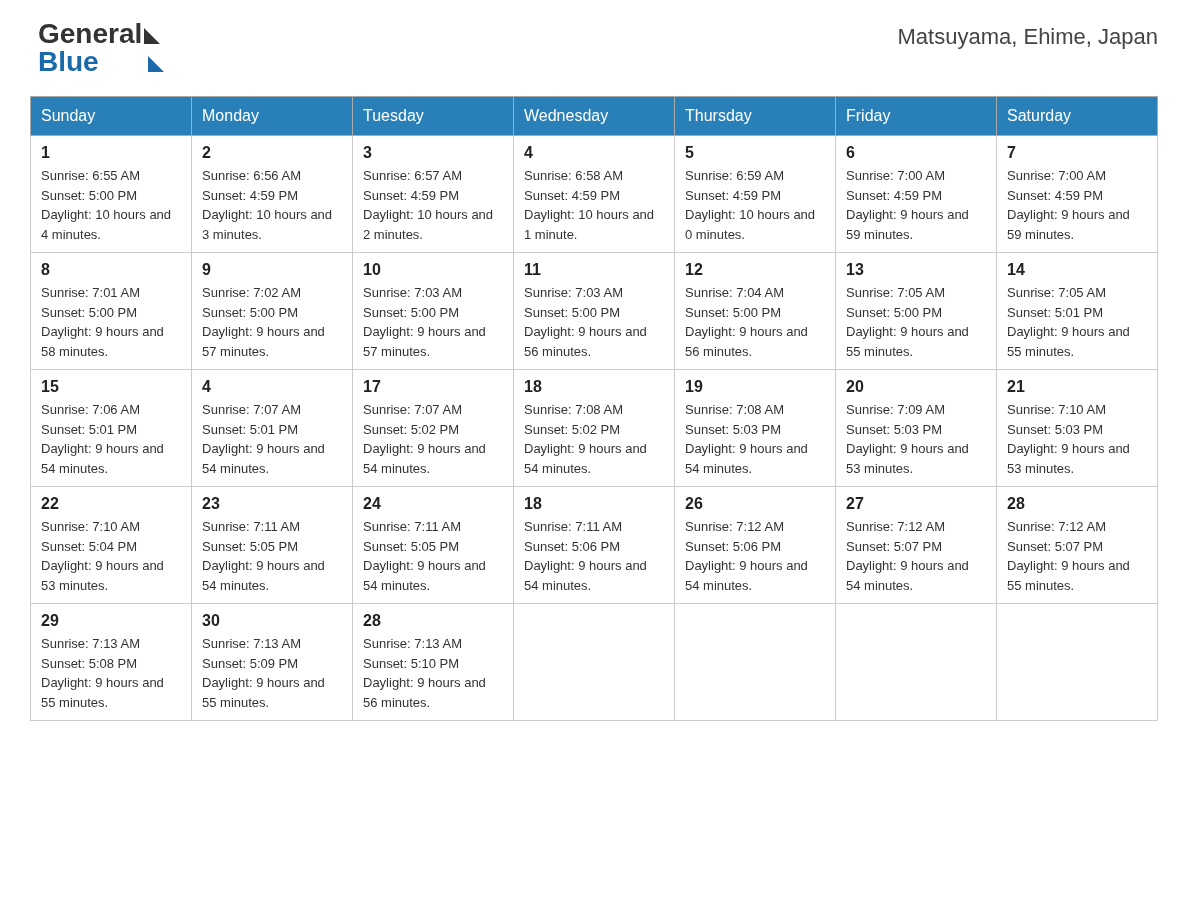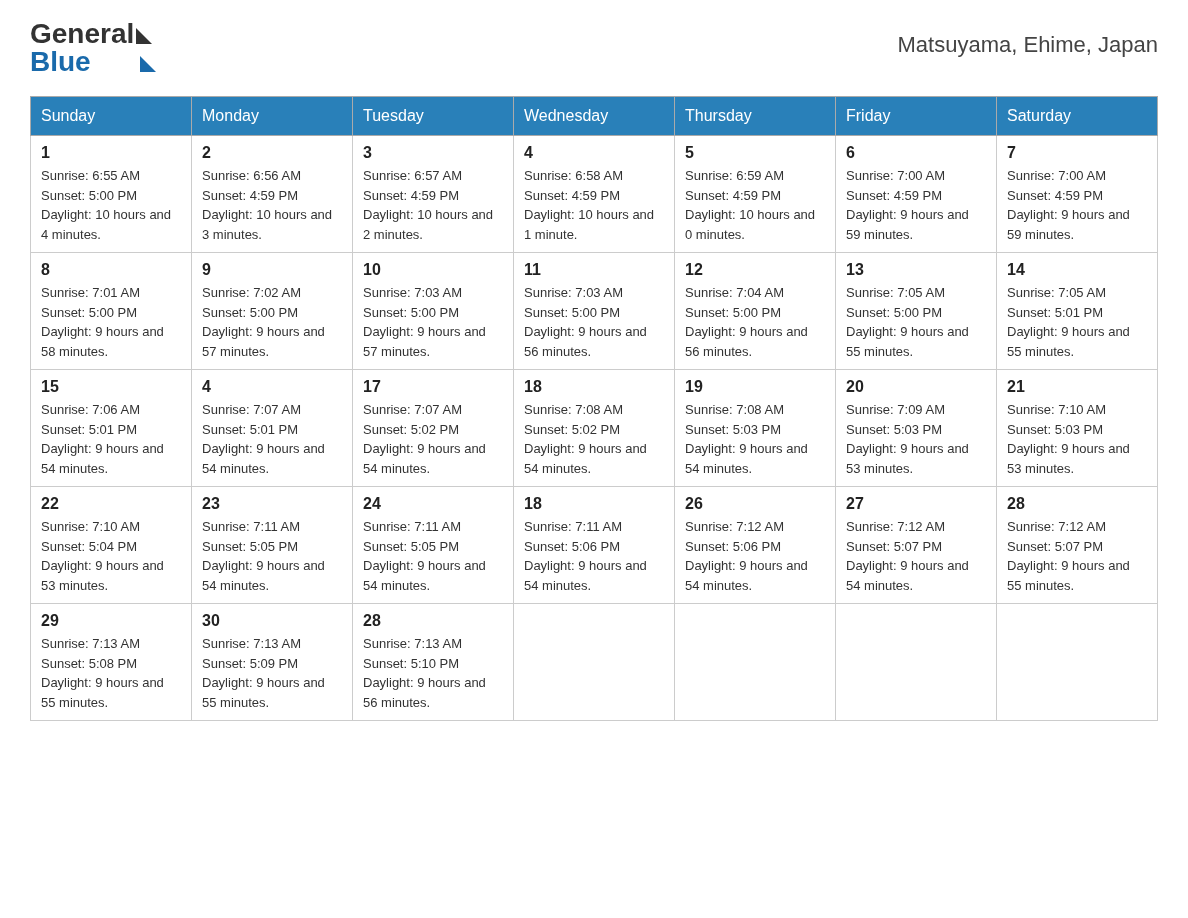--- a/index.html
+++ b/index.html
@@ -13,20 +13,21 @@
     .header {
       display: flex;
       justify-content: space-between;
       align-items: flex-start;
       margin-bottom: 20px;
     }
     .logo {
       display: flex;
       flex-direction: column;
       align-items: flex-start;
+      margin-left: 8px;
     }
     .logo-general {
       font-size: 28px;
       font-weight: bold;
       color: #333;
       line-height: 1;
     }
     .logo-blue {
       font-size: 28px;
       font-weight: bold;
@@ -41,21 +42,21 @@
     }
     .month-title {
       font-size: 52px;
       font-weight: normal;
       color: #222;
       line-height: 1.1;
     }
     .location {
       font-size: 22px;
       color: #444;
-      margin-top: 12px;
+      margin-top: 4px;
     }
     .calendar {
       width: 100%;
       border-collapse: collapse;
       border: 1px solid #aaa;
     }
     .calendar th {
       background-color: #2980b9;
       color: #fff;
       font-size: 16px;

